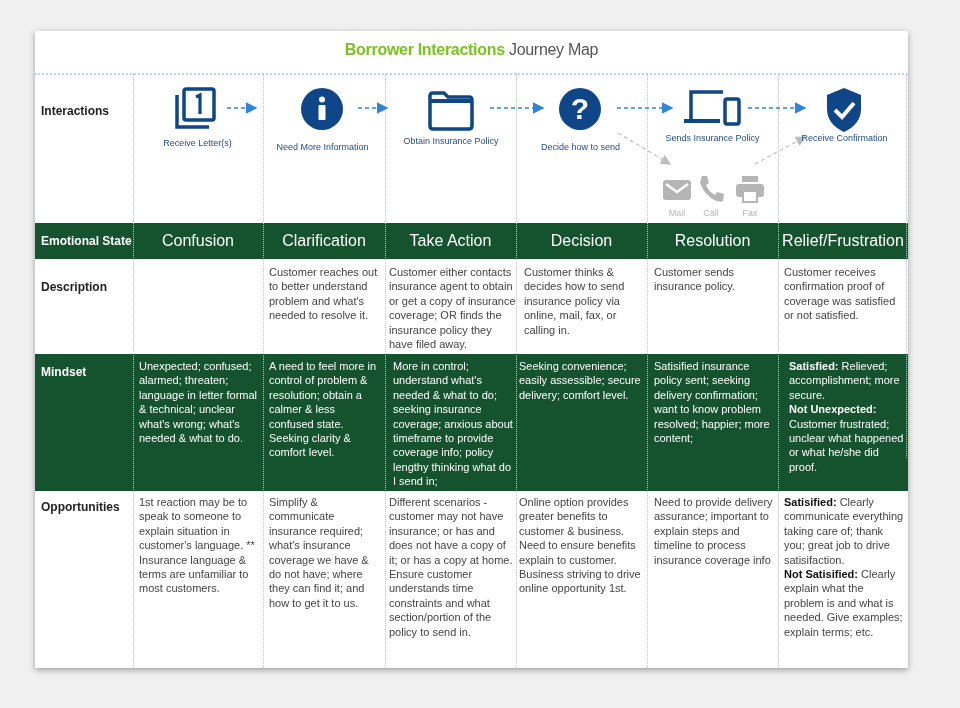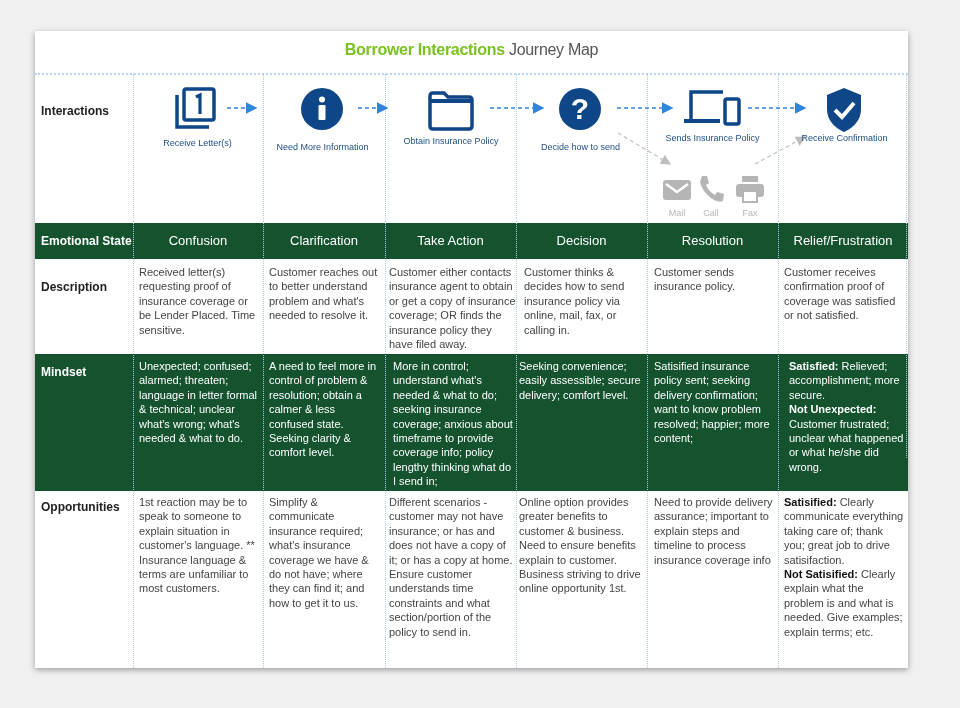--- a/index.html
+++ b/index.html
@@ -30,21 +30,21 @@
   }
   .band .rowlabel, .rowlabel.white { color:#fff; }
   .cell {
     position:absolute; font-size:11px; line-height:14.4px; color:#444;
   }
   .cell.white { color:#fff; }
   .cell b { color:#111; }
   .cell.white b { color:#fff; }
   .emo {
     position:absolute; top:0; height:36px; line-height:36px; text-align:center;
-    color:#fff; font-size:13px;
+    color:#fff; font-size:16px;
   }
   .icon { position:absolute; }
   .ilabel {
     position:absolute; text-align:center; font-size:9px; line-height:12px; color:#1f4e86;
   }
   .glabel {
     position:absolute; text-align:center; font-size:9px; color:#b5b5b5;
   }
 </style>
 </head>
@@ -147,37 +147,36 @@
   <div class="glabel" style="left:661px;top:177px;width:30px;">Call</div>
 
   <svg class="icon" style="left:700px;top:144px;" width="30" height="28" viewBox="0 0 30 28">
     <rect x="7" y="1" width="16" height="6" fill="#b5b5b5"></rect>
     <rect x="1" y="9" width="28" height="13" rx="3" fill="#b5b5b5"></rect>
     <rect x="8" y="16" width="14" height="11" fill="#fff" stroke="#b5b5b5" stroke-width="2"></rect>
   </svg>
   <div class="glabel" style="left:697px;top:177px;width:36px;">Fax</div>
 
   <div class="rowlabel" style="top:249px;">Description</div>
-  <div class="cell" style="left:104px;top:234px;width:120px;">Received letter(s) requesting proof of insurance coverage or be Lender Placed. Time sensitive.</div>
   <div class="cell" style="left:234px;top:234px;width:112px;">Customer reaches out to better understand problem and what's needed to resolve it.</div>
   <div class="cell" style="left:354px;top:234px;width:127px;">Customer either contacts insurance agent to obtain or get a copy of insurance coverage; OR finds the insurance policy they have filed away.</div>
   <div class="cell" style="left:489px;top:234px;width:118px;">Customer thinks &amp; decides how to send insurance policy via online, mail, fax, or calling in.</div>
   <div class="cell" style="left:619px;top:234px;width:118px;">Customer sends insurance policy.</div>
   <div class="cell" style="left:749px;top:234px;width:120px;">Customer receives confirmation  proof of coverage was satisfied or not satisfied.</div>
 
   <div class="rowlabel white" style="top:334px;">Mindset</div>
   <div class="cell white" style="left:104px;top:328px;width:120px;">Unexpected; confused; alarmed; threaten; language in letter formal &amp; technical; unclear what's wrong; what's needed &amp; what to do.</div>
   <div class="cell white" style="left:234px;top:328px;width:112px;">A need to feel more in control of problem &amp; resolution; obtain a calmer &amp; less confused state. Seeking clarity &amp; comfort level.</div>
   <div class="cell white" style="left:358px;top:328px;width:122px;">More in control; understand what's needed &amp; what to do; seeking insurance coverage; anxious about timeframe to provide coverage info; policy lengthy thinking what do I send in;</div>
   <div class="cell white" style="left:484px;top:328px;width:125px;">Seeking convenience; easily assessible; secure delivery; comfort level.</div>
   <div class="cell white" style="left:619px;top:328px;width:118px;">Satisified insurance policy sent; seeking delivery confirmation; want to know problem resolved; happier; more content;</div>
   <div class="cell white" style="left:754px;top:328px;width:118px;">
     <b>Satisfied:</b><span> Relieved; accomplishment; more secure.</span><br>
     <b>Not Unexpected:</b><br>
-    <span>Customer frustrated; unclear what happened or what he/she did wrong.</span>
+    <span>Customer frustrated; unclear what happened or what he/she did proof.</span>
   </div>
 
   <div class="rowlabel" style="top:469px;">Opportunities</div>
   <div class="cell" style="left:104px;top:464px;width:120px;">1st reaction may be to speak to someone to explain situation in customer's language. ** Insurance language &amp; terms are unfamiliar to most customers.</div>
   <div class="cell" style="left:234px;top:464px;width:112px;">Simplify &amp; communicate insurance required; what's insurance coverage we have &amp; do not have; where they can find it; and how to get it to us.</div>
   <div class="cell" style="left:354px;top:464px;width:128px;">Different scenarios - customer may not have insurance; or has and does not have a copy of it; or has a copy at home. Ensure customer understands time constraints and what section/portion of the policy to send in.</div>
   <div class="cell" style="left:484px;top:464px;width:125px;">Online option provides greater benefits to customer &amp; business. Need to ensure benefits explain to customer. Business striving to drive online opportunity 1st.</div>
   <div class="cell" style="left:619px;top:464px;width:122px;">Need to provide delivery assurance; important to explain steps and timeline to process insurance coverage info</div>
   <div class="cell" style="left:749px;top:464px;width:122px;">
     <b>Satisified:</b><span> Clearly communicate everything taking care of; thank you; great job to drive satisifaction.</span><br>

